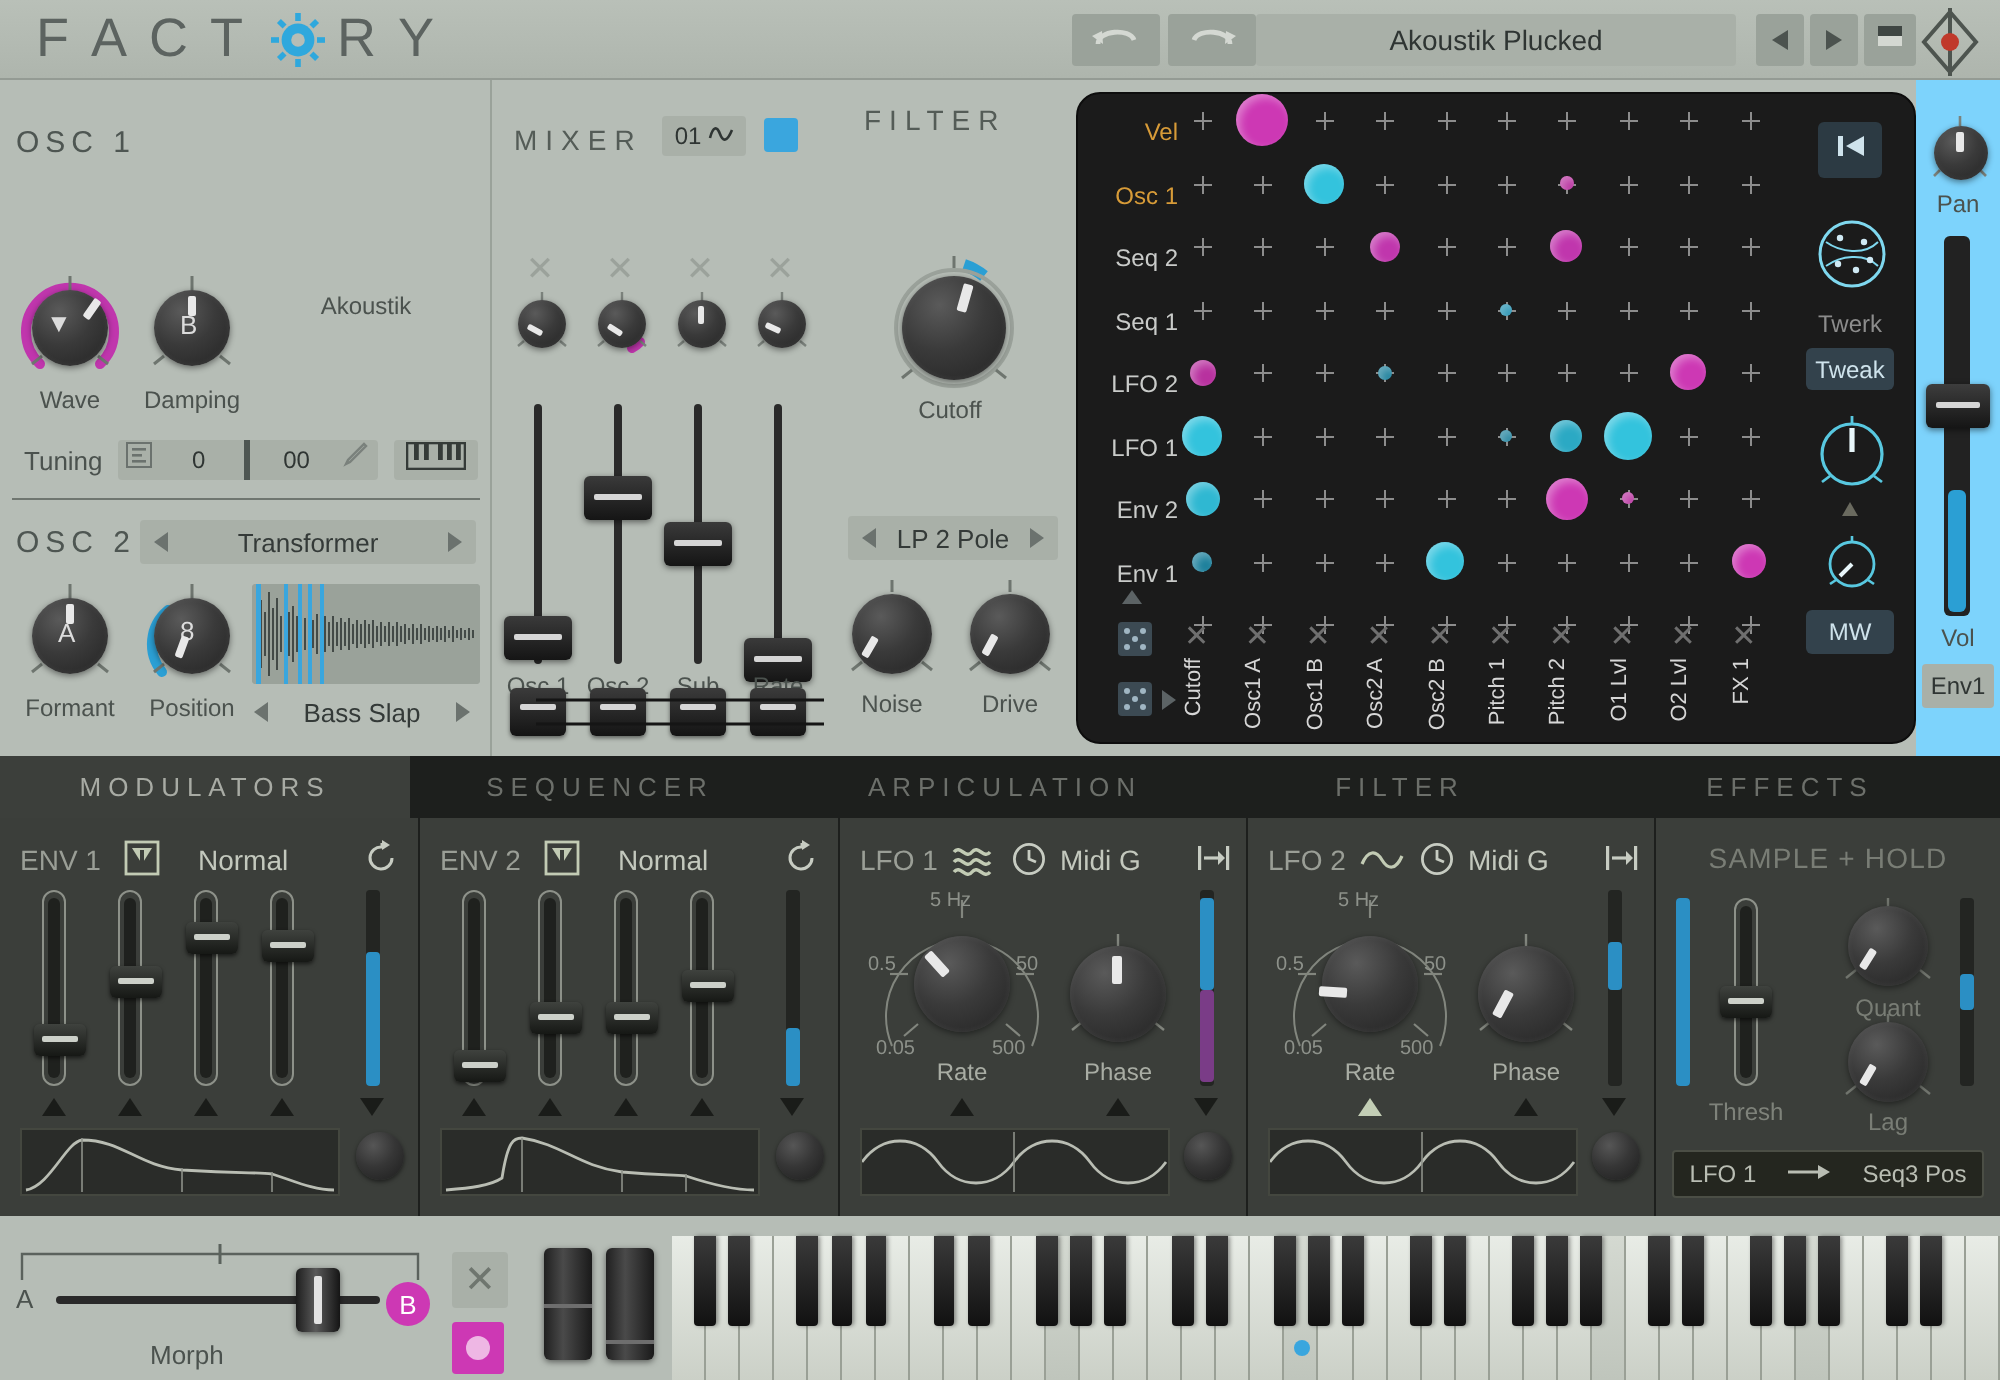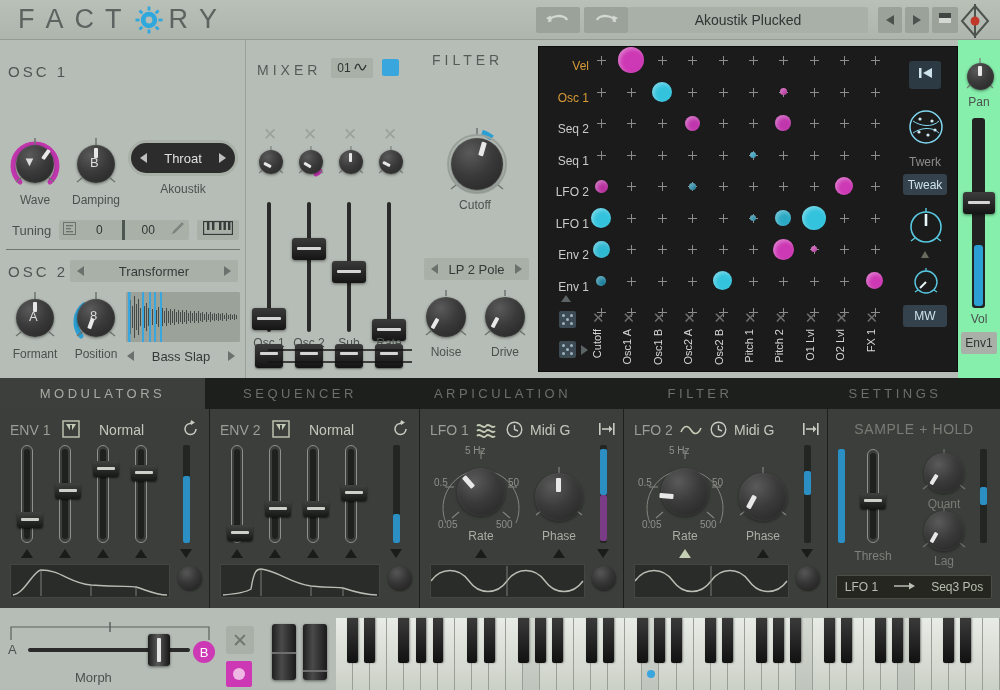--- a/index.html
+++ b/index.html
@@ -86,42 +86,42 @@
   .route-btn { position:absolute; width:28px; height:24px; border-radius:3px;
       background: linear-gradient(#3b3b3b, #141414); box-shadow:0 1px 2px rgba(0,0,0,.5); cursor:pointer;}
   .route-btn:after { content:''; position:absolute; left:5px; right:5px; top:8px; height:3px;
       background:#d5d5d5; border-radius:1px; }
 
   
   .filter-panel { position:absolute; left:412px; top:40px; width:126px; height:338px; background:#b6bdb6; }
 
   
   .matrix-panel { position:absolute; left:538px; top:46px; width:420px; height:326px;
-                  background:#1b1b1b; border:1px solid #0d0d0d; border-radius:0; }
+                  background:#1b1b1b; border:1px solid #0d0d0d; border-radius:12px; }
   .mx-grid { position:absolute; left:54px; top:6px; width:304px; height:252px; }
   .cross { position:absolute; width:9px; height:9px; }
   .cross:before,.cross:after { content:''; position:absolute; background:#8d8d8d; }
   .cross:before { left:4px; top:0; width:1px; height:9px; }
   .cross:after { top:4px; left:0; height:1px; width:9px; }
   .dot { position:absolute; border-radius:50%; cursor:pointer; }
   .row-lbl { position:absolute; font-size:12px; text-align:right; width:46px; color:#c9cbc9; cursor:pointer;}
   .row-lbl.active { color:#d79b38; }
   .col-lbl { position:absolute; font-size:11px; color:#d6d6d6; writing-mode:vertical-rl;
              transform:rotate(180deg); white-space:nowrap; cursor:pointer; }
   .col-x { position:absolute; color:#6f6f6f; font-size:15px; cursor:pointer; }
   .dice { position:absolute; width:17px; height:17px; background:#3c4a53; border-radius:2px; cursor:pointer;}
   .dice i { position:absolute; width:3px;height:3px;background:#9fb5c2;border-radius:50%; }
 
   .mpanel-right { position:absolute; right:4px; top:4px; width:56px; height:318px; }
   .teal-btn { background:#33424c; border-radius:3px; color:#cfe3ec; font-size:12px;
               display:flex;align-items:center;justify-content:center; cursor:pointer; }
   .tw-lbl { color:#8c8c8c; font-size:12px; text-align:center; }
 
   
-  .right-strip { position:absolute; left:958px; top:40px; width:42px; height:338px; background:#86efac;padding-left:20px; }
+  .right-strip { position:absolute; left:958px; top:40px; width:42px; height:338px; background:#7dd3fc;padding-left:20px; }
 
   
   .tabbar { position:absolute; left:0; top:378px; width:1000px; height:31px; background:#1d1f1d; }
   .tab { position:absolute; top:0; height:31px; display:flex; align-items:center; justify-content:center;
          font-size:13px; letter-spacing:3.5px; color:#6c6f6a; cursor:pointer; }
   .tab.active { background:#3c3f3b; color:#a8aba4; }
 
   
   .lower { position:absolute; left:0; top:409px; width:1000px; height:199px; background:#1d1f1d; }
   .mod-card { position:absolute; top:0; height:199px; background:#3b3e3a; border-right:1px solid #1d1f1d; }
@@ -269,27 +269,20 @@
         </svg>
         <div class="knob" style="width:38px;height:38px;left:7px;top:7px;position:absolute;">
           <div style="position:absolute;left:13px;top:10px;color:#dcdcdc;font-size:13px;">B</div>
           <div class="ptr" style="width:4px;height:10px;left:17px;top:3px;"></div>
         </div>
       </div>
       <div class="knob-label">Damping</div>
     </div>
 
     <div style="position:absolute;left:128px;top:100px;width:110px;">
-      <div style="background:#a9b0a8;border-radius:19px;padding:3px;">
-        <div style="background:#2c2c2c;border-radius:16px;height:30px;display:flex;align-items:center;justify-content:space-between;padding:0 9px;cursor:pointer;">
-          <span style="width:0;height:0;border-top:5px solid transparent;border-bottom:5px solid transparent;border-right:7px solid #bfbfbf;"></span>
-          <span style="color:#e0e0e0;font-size:13px;">Throat</span>
-          <span style="width:0;height:0;border-top:5px solid transparent;border-bottom:5px solid transparent;border-left:7px solid #bfbfbf;"></span>
-        </div>
-      </div>
       <div style="text-align:center;font-size:12px;color:#4b524e;margin-top:6px;">Akoustik</div>
     </div>
 
     <div class="tuning-row" style="position:absolute;left:12px;top:180px;">
       <span class="tuning-lbl">Tuning</span>
       <div class="tune-field" style="width:130px;justify-content:space-between;">
         <span>
           <svg width="13" height="13" viewBox="0 0 13 13">
               <rect x="0.5" y="0.5" width="12" height="12" fill="none" stroke="#6b726e"></rect>
               <rect x="3" y="3" width="7" height="1.3" fill="#6b726e"></rect>
@@ -840,21 +833,21 @@
     </div>
     <div style="position:absolute;left:0;top:272px;width:42px;text-align:center;font-size:12px;color:#4b524e;">Vol</div>
     <div style="position:absolute;left:3px;top:292px;width:36px;height:22px;background:#a9b0a8;border-radius:2px;display:flex;align-items:center;justify-content:center;font-size:12px;color:#2f3533;cursor:pointer;">Env1</div>
   </div>
 
   <div class="tabbar">
     <div class="tab active" style="left:0px;width:205px;">MODULATORS</div>
     <div class="tab" style="left:205px;width:190px;">SEQUENCER</div>
     <div class="tab" style="left:395px;width:215px;">ARPICULATION</div>
     <div class="tab" style="left:610px;width:180px;">FILTER</div>
-    <div class="tab" style="left:790px;width:210px;">SETTINGS</div>
+    <div class="tab" style="left:790px;width:210px;">EFFECTS</div>
   </div>
 
   <div class="lower">
 
     <div class="mod-card" style="left:0;width:210px;">
       <div class="mod-hd" style="position:absolute;left:10px;top:13px;">ENV 1</div>
       <div style="position:absolute;left:62px;top:11px;cursor:pointer;">
         <svg width="18" height="18" viewBox="0 0 18 18">
             <rect x="1" y="1" width="16" height="16" fill="none" stroke="#c2cbb4" stroke-width="1.4"></rect>
             <path d="M4 4 L9 12 L14 4 Z" fill="#c2cbb4"></path>

